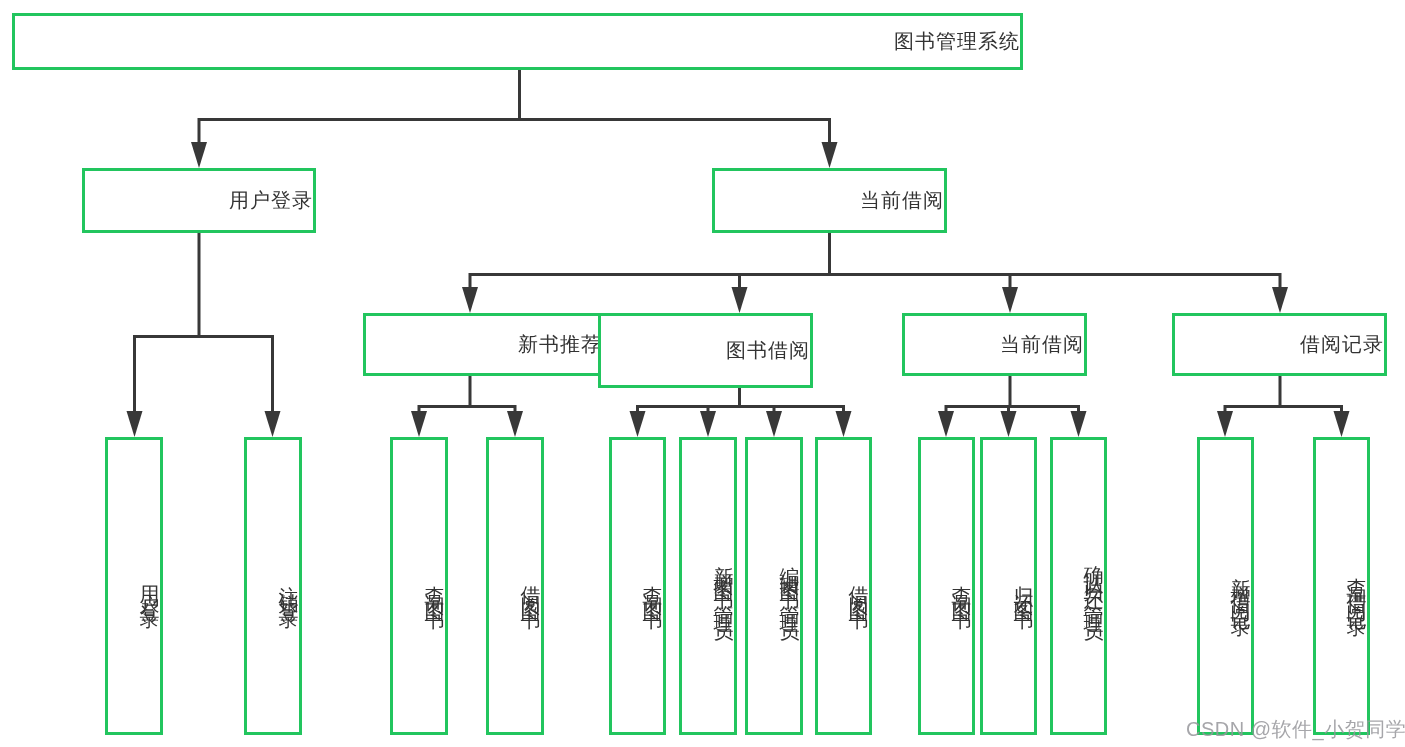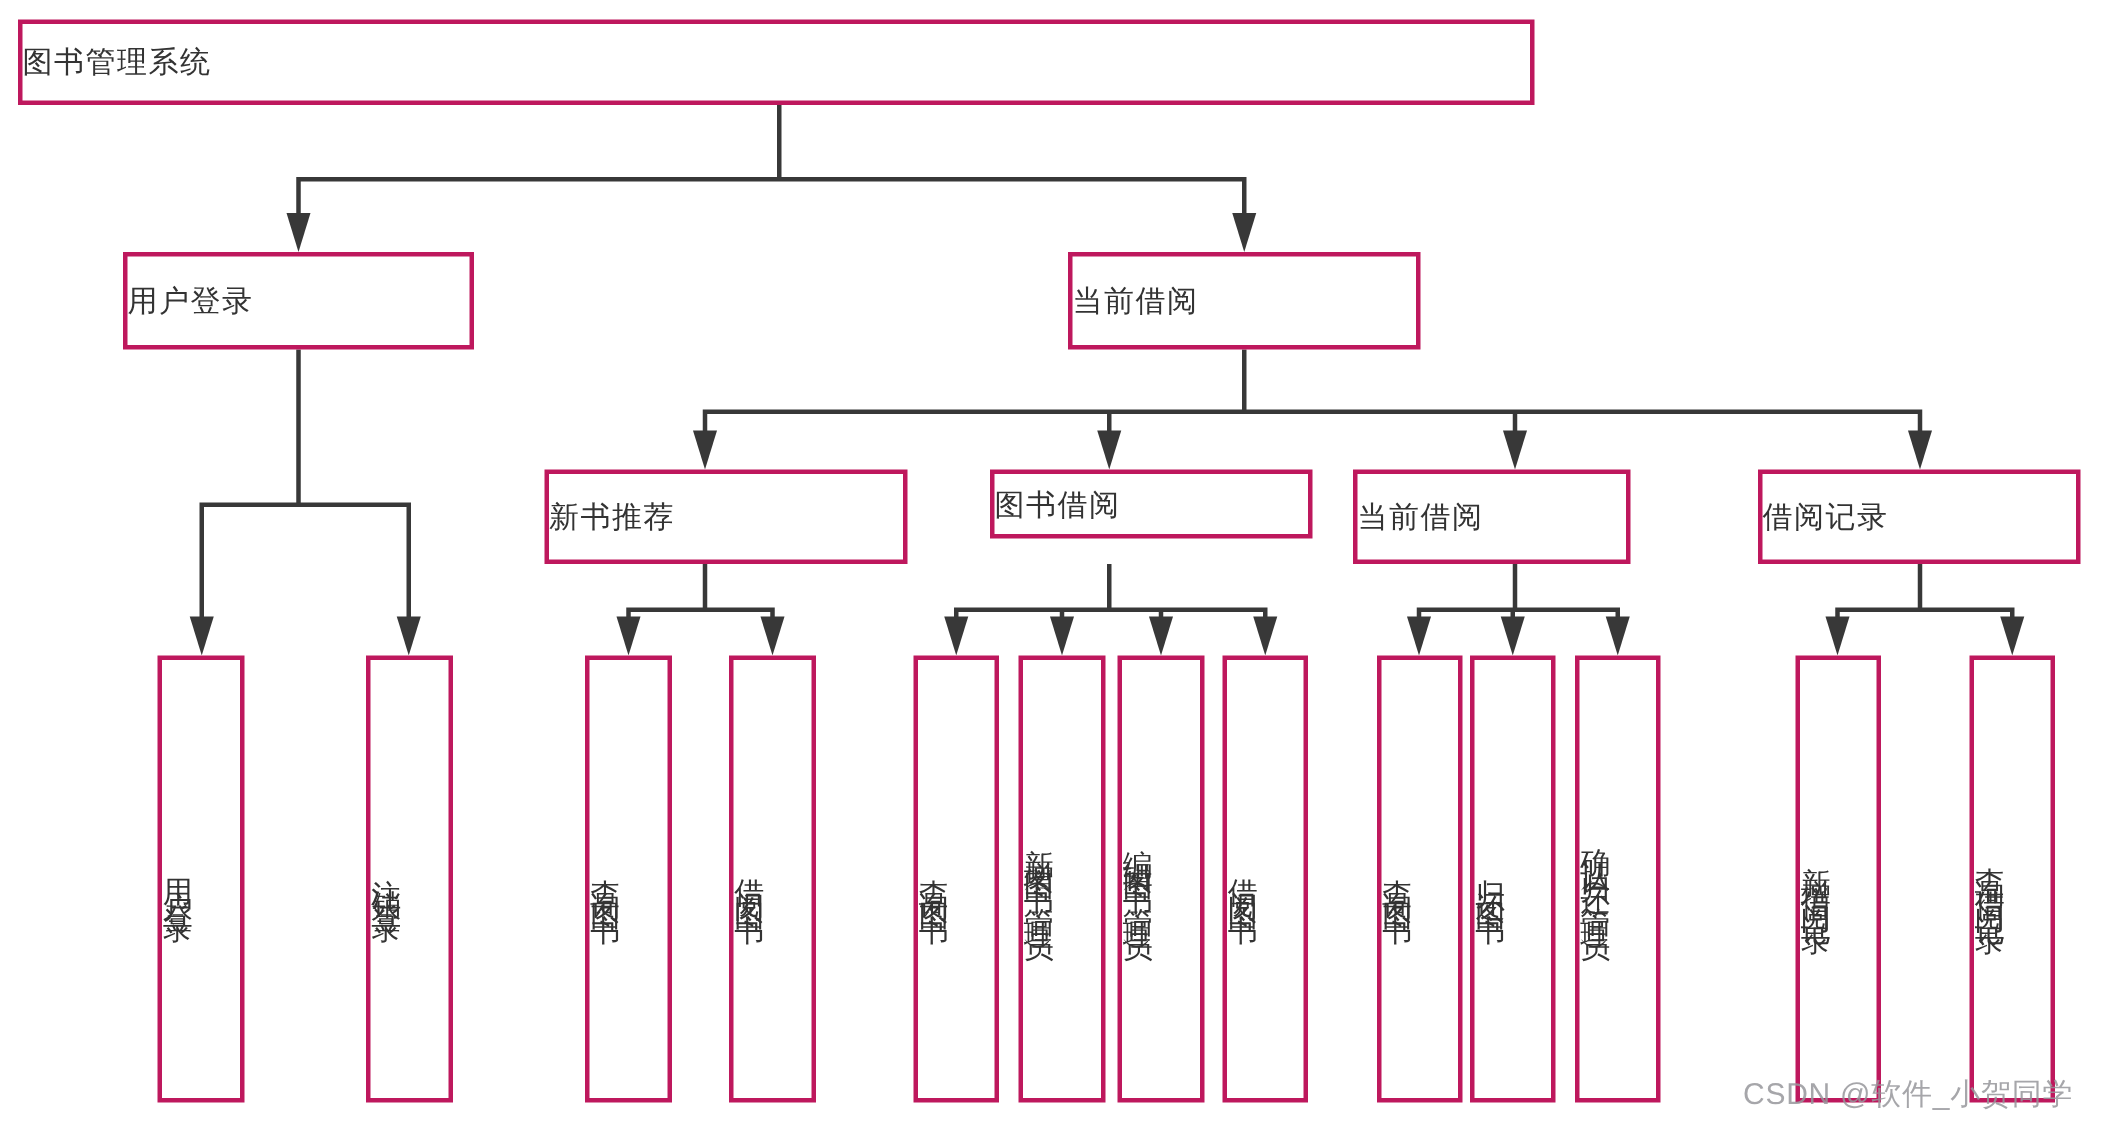--- a/index.html
+++ b/index.html
@@ -4,34 +4,34 @@
 <style>
   html,body{margin:0;padding:0;}
   body{
     width:1405px;height:747px;position:relative;background:#ffffff;
     font-family:"Liberation Sans","DejaVu Sans",sans-serif;
     overflow:hidden;
   }
   #connectors{position:absolute;left:0;top:0;z-index:1;}
   .box{
     position:absolute;z-index:2;background:#ffffff;
-    border:3px solid #be185d;box-sizing:border-box;
-    display:flex;align-items:center;justify-content:flex-start;
+    border:3px solid #22c55e;box-sizing:border-box;
+    display:flex;align-items:center;justify-content:flex-end;
     color:#333333;
   }
   .box.h span{
     font-size:20px;letter-spacing:1px;white-space:nowrap;
   }
   .box.v span{
     writing-mode:vertical-rl;text-orientation:mixed;
     font-size:20px;letter-spacing:8px;line-height:1;
     white-space:nowrap;
   }
   .watermark{
-    position:absolute;z-index:3;left:1162px;top:716px;width:215px;
+    position:absolute;z-index:3;left:1186px;top:716px;width:215px;
     font-size:20px;color:rgba(150,150,155,0.85);
     white-space:nowrap;letter-spacing:0.5px;
   }
 </style>
 </head>
 <body>
 
 <svg id="connectors" width="1405" height="747" viewBox="0 0 1405 747">
   <g stroke="#383838" stroke-width="3" fill="none">
 
@@ -79,21 +79,21 @@
 <div class="box h" style="left:82px;top:168px;width:234px;height:65px">
   <span>用户登录</span>
 </div>
 <div class="box h" style="left:712px;top:168px;width:235px;height:65px">
   <span>当前借阅</span>
 </div>
 
 <div class="box h" style="left:363px;top:313px;width:242px;height:63px">
   <span>新书推荐</span>
 </div>
-<div class="box h" style="left:660px;top:313px;width:215px;height:46px">
+<div class="box h" style="left:598px;top:313px;width:215px;height:75px">
   <span>图书借阅</span>
 </div>
 <div class="box h" style="left:902px;top:313px;width:185px;height:63px">
   <span>当前借阅</span>
 </div>
 <div class="box h" style="left:1172px;top:313px;width:215px;height:63px">
   <span>借阅记录</span>
 </div>
 
 <div class="box v" style="left:105px;top:437px;width:58px;height:298px">

